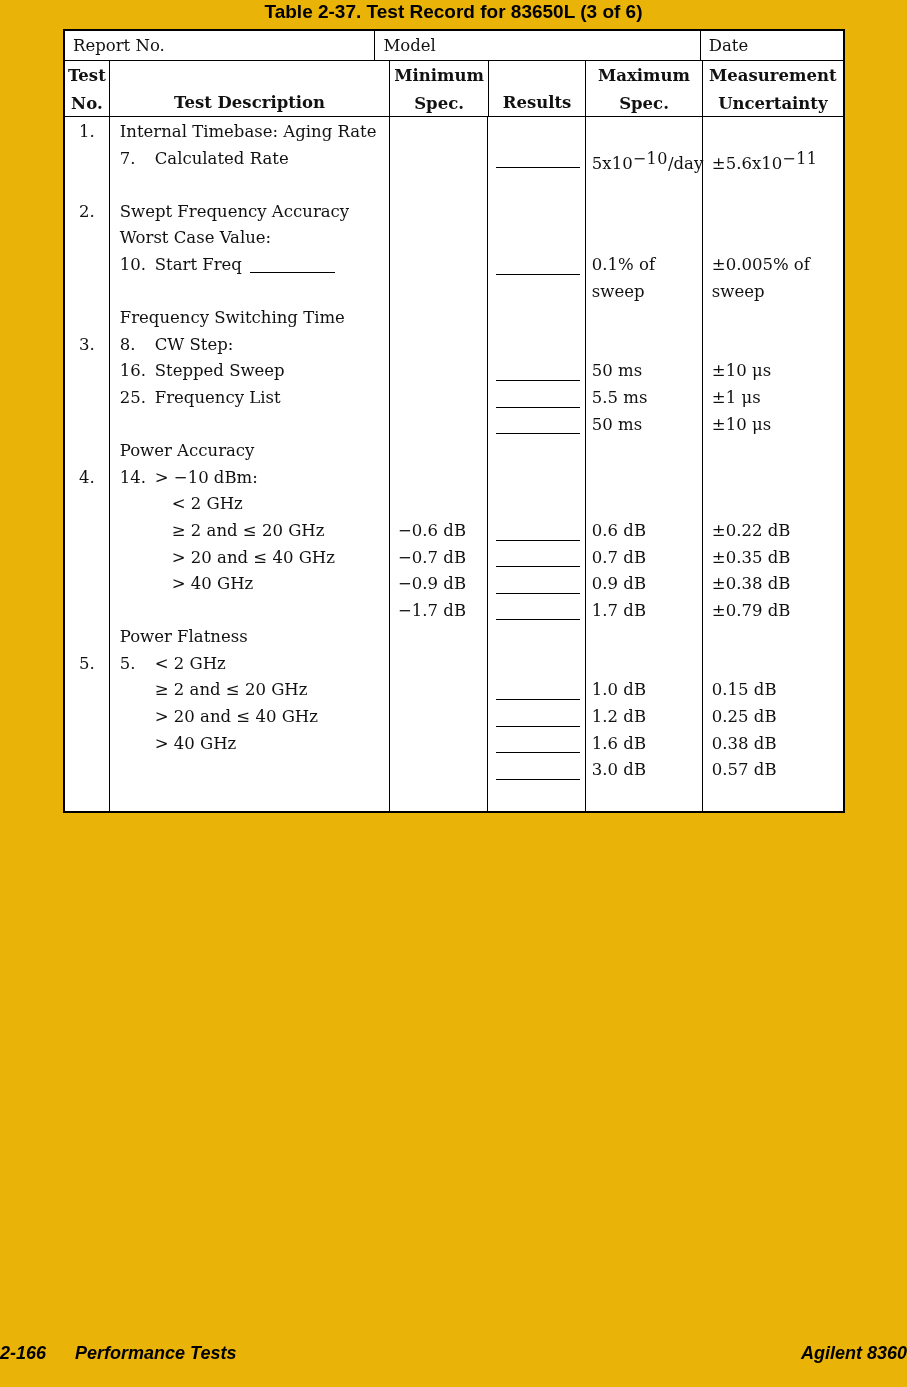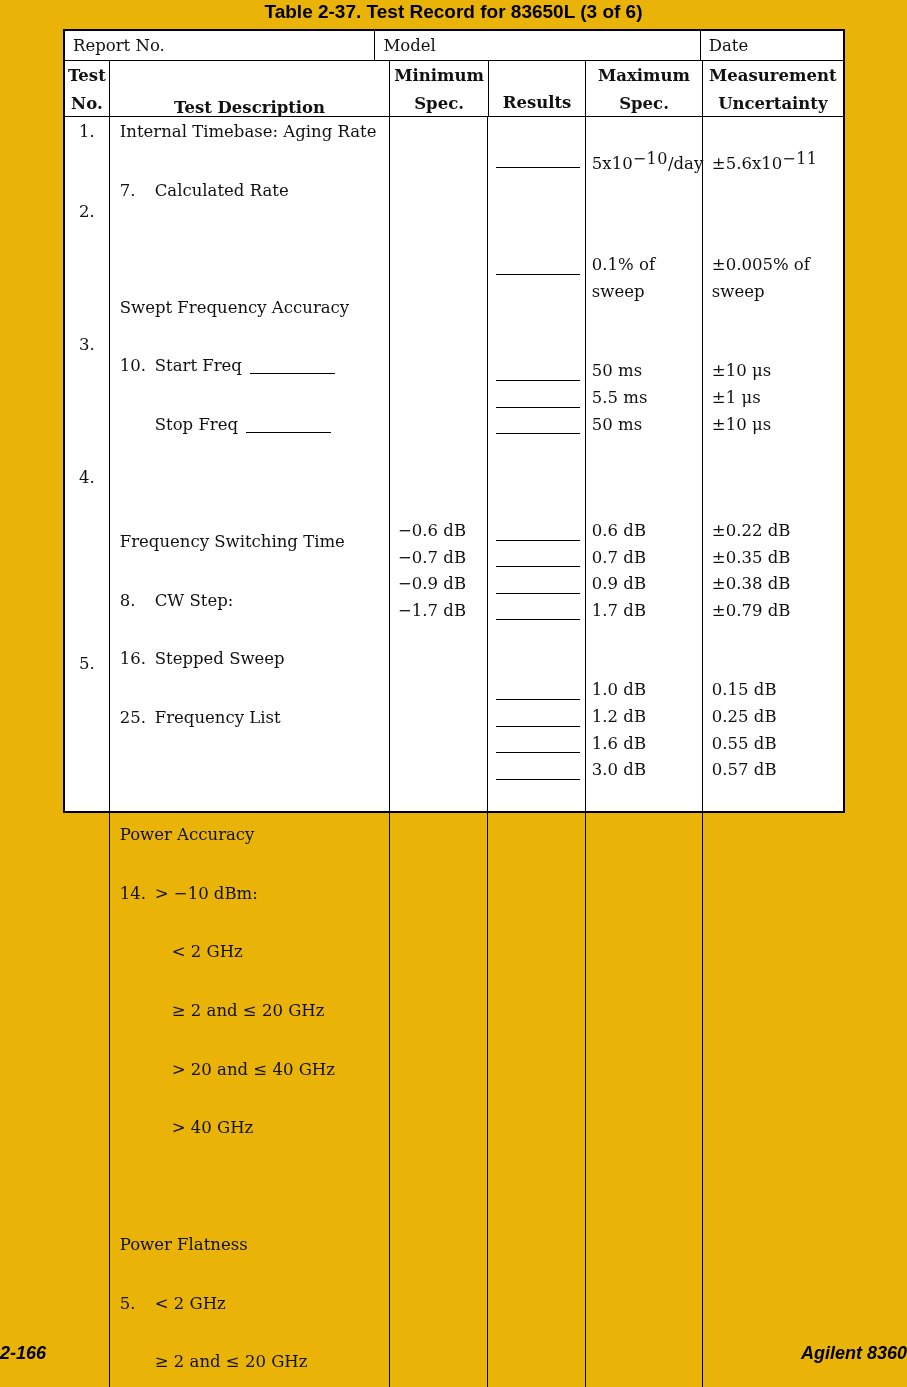--- a/index.html
+++ b/index.html
@@ -23,21 +23,21 @@
   .icell { line-height:29px; padding-left:8px; border-right:1px solid #000; overflow:hidden; }
   .icell0 { width:327px; }
   .icell1 { width:312px; }
   .icell2 { width:143px; border-right:none; }
   .head-row { display:flex; height:56px; border-bottom:1px solid #000; }
   .hcell { display:flex; flex-direction:column; font-weight:bold; text-align:center; border-right:1px solid #000; }
   .hl { height:28px; line-height:30px; white-space:nowrap; overflow:visible; }
   .tbody { display:flex; flex:1; }
   .bcol { border-right:1px solid #000; }
   .col0 { width:45px; }
-  .col1 { width:282px;gap:32px; }
+  .col1 { width:282px; }
   .col2 { width:99px; }
   .col3 { width:98px; }
   .col4 { width:117px; }
   .col5 { width:141px; border-right:none; }
   .bcol { display:flex; flex-direction:column; padding-top:2px; }
   .bline { height:26.6px; line-height:26.6px; position:relative; white-space:nowrap; overflow:visible; }
   .col0 .bline { text-align:center; }
   .col2 .bline { padding-left:8px; }
   .col4 .bline { padding-left:6px; }
   .col5 .bline { padding-left:9px; }
@@ -128,22 +128,22 @@
           <div class="bline"></div>
           <div class="bline"></div>
           <div class="bline"></div>
           <div class="bline"></div>
         </div>
         <div class="bcol col1">
           <div class="bline"><span class="itext ind0">Internal Timebase: Aging Rate</span></div>
           <div class="bline"><span class="inum">7.</span><span class="itext ind1">Calculated Rate</span></div>
           <div class="bline spacer"></div>
           <div class="bline"><span class="itext ind0">Swept Frequency Accuracy</span></div>
+          <div class="bline"><span class="itext ind0">Worst Case Value:</span></div>
           <div class="bline"><span class="inum">10.</span><span class="itext ind1">Start Freq</span><span class="dblank"></span></div>
-          <div class="bline"><span class="itext ind1">Stop Freq</span><span class="dblank"></span></div>
           <div class="bline spacer"></div>
           <div class="bline"><span class="itext ind0">Frequency Switching Time</span></div>
           <div class="bline"><span class="inum">8.</span><span class="itext ind1">CW Step:</span></div>
           <div class="bline"><span class="inum">16.</span><span class="itext ind1">Stepped Sweep</span></div>
           <div class="bline"><span class="inum">25.</span><span class="itext ind1">Frequency List</span></div>
           <div class="bline spacer"></div>
           <div class="bline"><span class="itext ind0">Power Accuracy</span></div>
           <div class="bline"><span class="inum">14.</span><span class="itext ind1">&gt; −10 dBm:</span></div>
           <div class="bline"><span class="itext ind2">&lt; 2 GHz</span></div>
           <div class="bline"><span class="itext ind2">≥ 2 and ≤ 20 GHz</span></div>
@@ -280,26 +280,27 @@
           <div class="bline"></div>
           <div class="bline"></div>
           <div class="bline">±0.22 dB</div>
           <div class="bline">±0.35 dB</div>
           <div class="bline">±0.38 dB</div>
           <div class="bline">±0.79 dB</div>
           <div class="bline spacer"></div>
           <div class="bline"></div>
           <div class="bline">0.15 dB</div>
           <div class="bline">0.25 dB</div>
-          <div class="bline">0.55 dB</div>
+          <div class="bline">0.38 dB</div>
           <div class="bline">0.57 dB</div>
         </div>
       </div>
   </div>
 
   <div class="footer">
     <span class="footer-page">2-166</span>
     <div class="footer-left">
+      <div>Performance Tests</div>
     </div>
     <span class="footer-right">Agilent 8360</span>
   </div>
 
 </div>
 
 </body></html>

